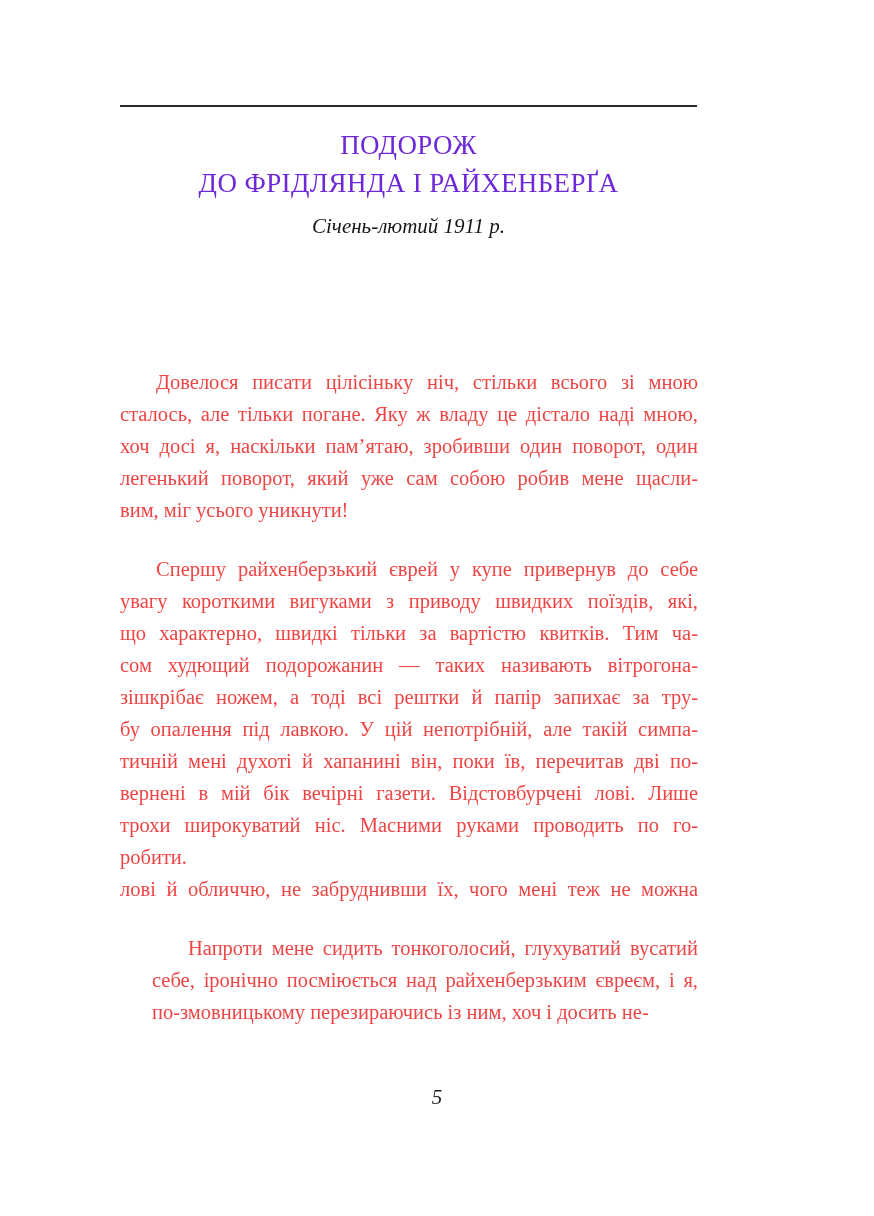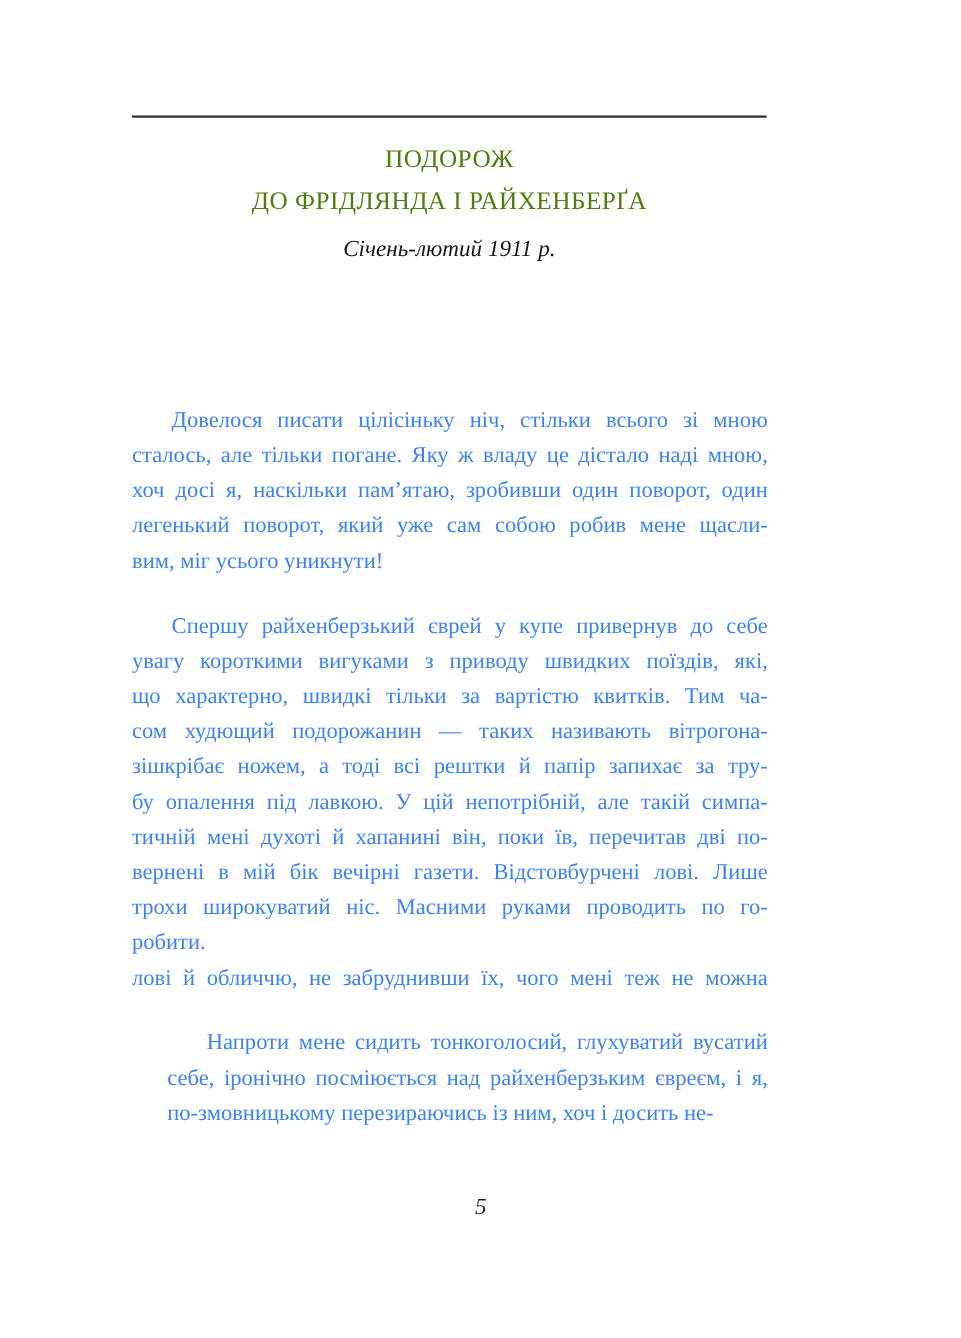--- a/index.html
+++ b/index.html
@@ -37,25 +37,25 @@
   
   .title-block {
     position: absolute;
     left: 120px;
     top: 126px;
     width: 577px;
     text-align: center;
   }
   .title-line {
     display: block;
-    font-size: 23px;
+    font-size: 27px;
     line-height: 38px;
     letter-spacing: 0.4px;
     font-weight: normal;
-    color: #4d7c0f;
+    color: #6d28d9;
   }
   .subtitle {
     display: block;
     margin-top: 11px;
     font-size: 21px;
     line-height: 27px;
     font-style: italic;
     color: #161616;
     text-align: center;
   }
@@ -75,21 +75,21 @@
     margin-left: 32px;
   }
   
   .ln {
     display: block;
     font-size: 20.5px;
     line-height: 32px;
     text-align: justify;
     text-align-last: justify;
     white-space: nowrap;
-    color: #3b82f6;
+    color: #ef4444;
   }
   
   .ln.last {
     text-align-last: left;
     text-align: left;
   }
   
   .ln.indent {
     text-indent: 36px;
   }

